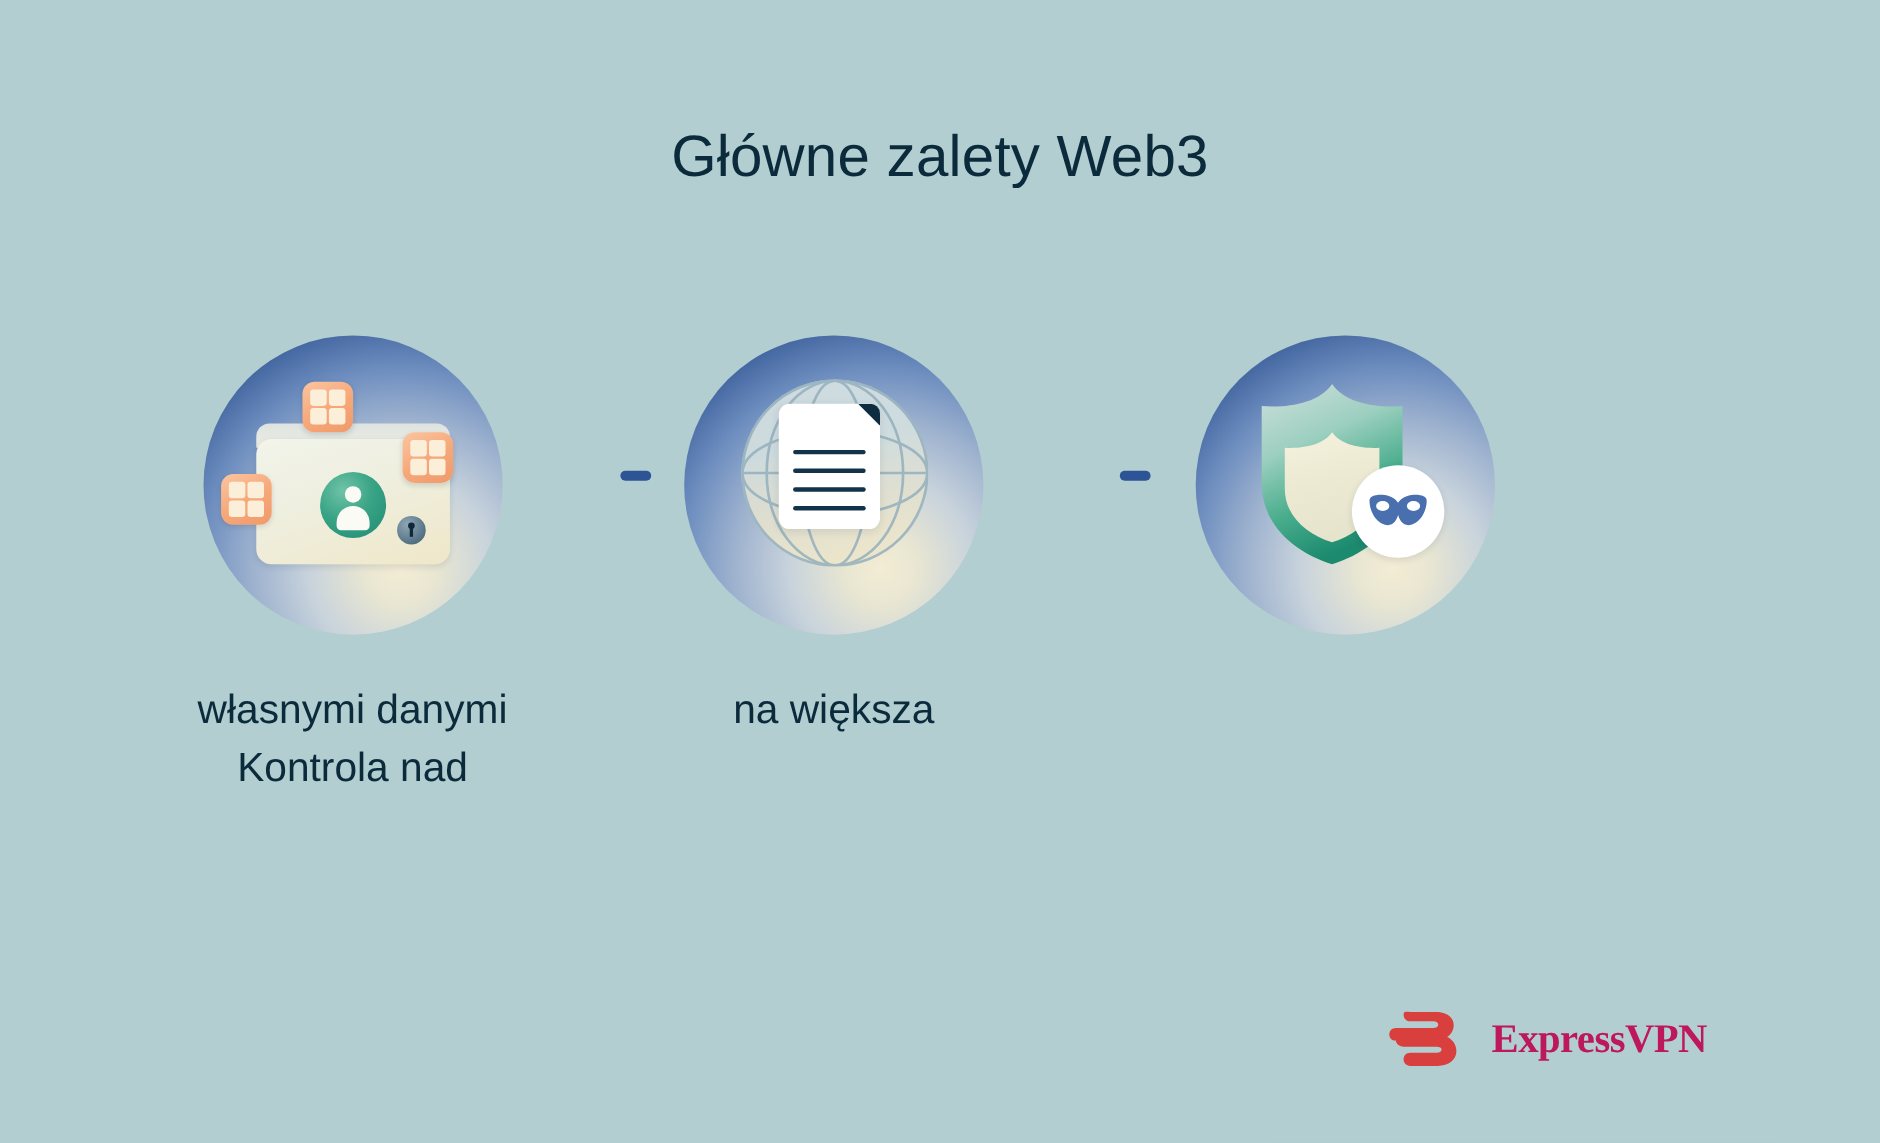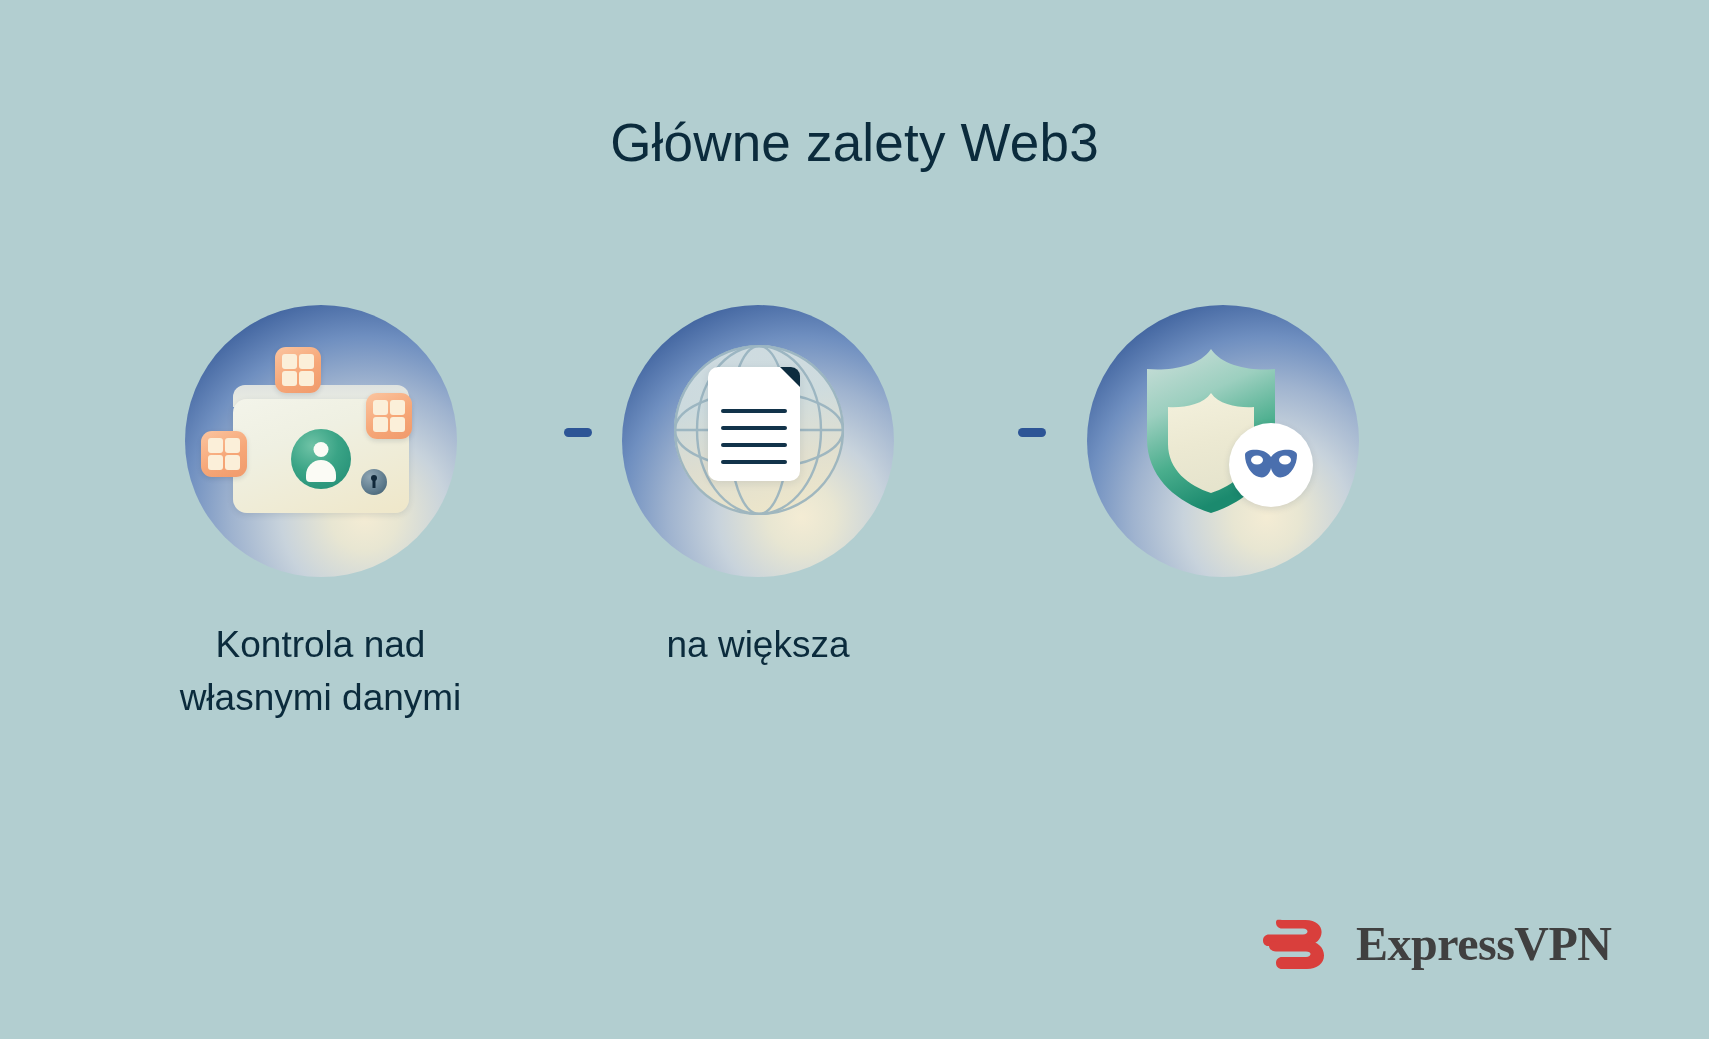--- a/index.html
+++ b/index.html
@@ -266,23 +266,23 @@
     position: absolute;
     left: 1262px;
     top: 908px;
     display: flex;
     align-items: center;
     gap: 22px;
   }
   .logo-mark { width: 72px; height: 72px; }
   .logo-text {
     font-family: "Liberation Serif", serif;
-    font-size: 48px;
+    font-size: 37px;
     font-weight: 700;
-    color: #404040;
+    color: #be185d;
     letter-spacing: -0.5px;
     line-height: 1;
   }
 </style>
 </head>
 <body>
 
 <div class="canvas">
 
   <h1 class="title">Główne zalety Web3</h1>
@@ -308,22 +308,22 @@
             <i></i>
         </div>
         <div class="tile tile-left">
           <i></i>
             <i></i>
             <i></i>
             <i></i>
         </div>
       </div>
       <div class="caption">
+        <div>własnymi danymi</div>
         <div>Kontrola nad</div>
-        <div>własnymi danymi</div>
       </div>
     </div>
 
     <div class="col col-2">
       <div class="circle">
         <div class="ic2-globe">
           <div class="sphere"></div>
           <svg viewBox="0 0 170 170" width="170" height="170">
             <g fill="none" stroke="#93afbd" stroke-width="2.4" opacity="0.85">
               <circle cx="85" cy="85" r="84"></circle>

